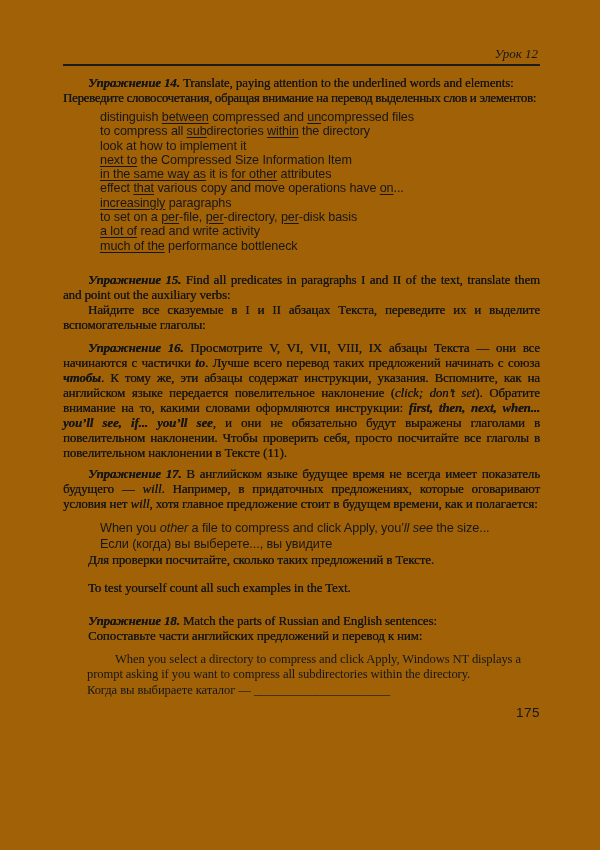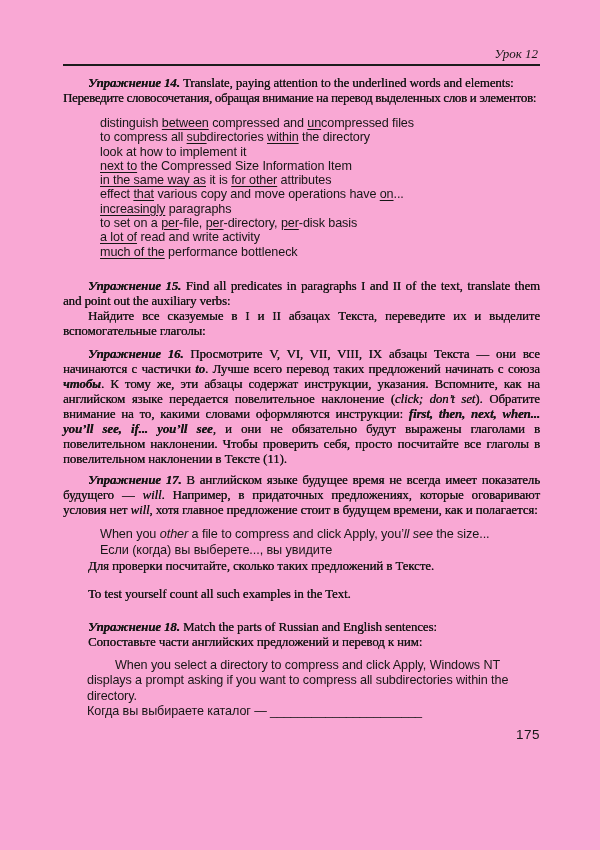--- a/index.html
+++ b/index.html
@@ -1,20 +1,20 @@
 <!DOCTYPE html>
 <html><head>
 <meta charset="utf-8">
 <style>
   html,body{margin:0;padding:0;background:#ffffff;}
   .page{
     position:relative;
     width:600px;height:850px;
     box-sizing:border-box;
-    background:#f9a8d4;
+    background:#a16207;
     color:#161616;
     padding:46px 60px 0 63px;
     font-family:"Liberation Serif", serif;
     overflow:hidden;
   }
   
   .hdr .lesson{
     text-align:right;
     font-style:italic;
     font-size:13px;
@@ -53,34 +53,34 @@
     margin-left:37px;
     font-family:"Liberation Sans", sans-serif;
     font-size:12.7px;
     line-height:15.8px;
     letter-spacing:-0.1px;
   }
   .qline{white-space:nowrap;}
   
   .match{
     margin-left:24px;
-    font-family:Liberation Sans, sans-serif;
+    font-family:Liberation Serif, serif;
     font-size:12.6px;
     line-height:15.6px;
     letter-spacing:-0.1px;
   }
   .mind{text-indent:28px;text-align:left;}
   .aline{white-space:nowrap;}
   
   .s-u{text-decoration:underline;text-underline-offset:2px;}
   .s-i{font-style:italic;}
   .s-b{font-weight:bold;}
   
   .mt10{margin-top:10px;}
-  .mt14{margin-top:10px;}
+  .mt14{margin-top:4px;}
   .mt20{margin-top:20px;}
   .mt8{margin-top:8px;}
   .mt6{margin-top:6px;}
   .mt9{margin-top:9px;}
   .mt13{margin-top:13px;}
   .mt18{margin-top:18px;}
   
   .pagenum{
     margin-top:7px;
     text-align:right;

